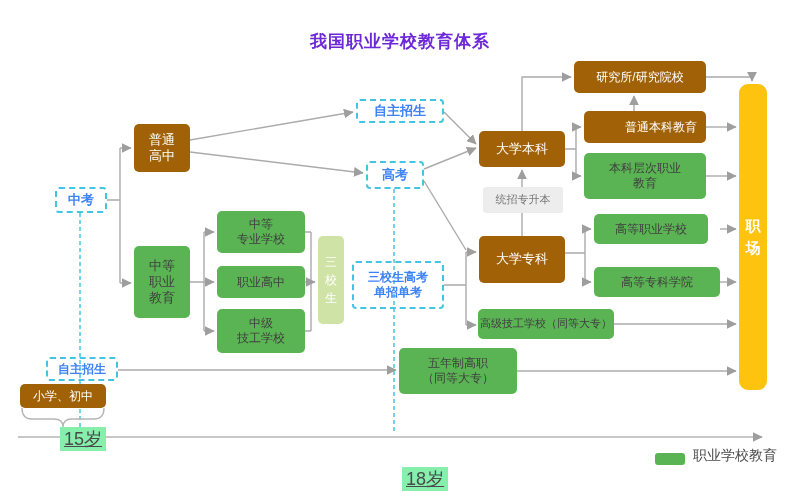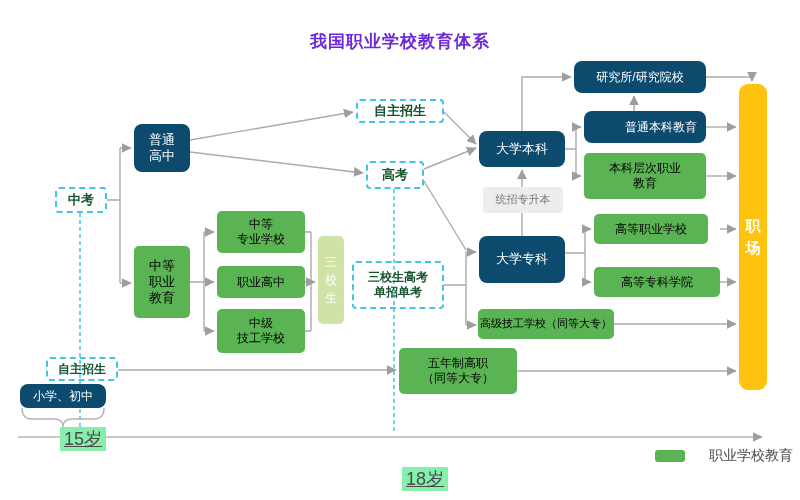--- a/index.html
+++ b/index.html
@@ -2,33 +2,33 @@
 <html><head>
 <meta charset="utf-8">
 <style>
   html,body{margin:0;padding:0;background:#fff;}
   #stage{position:relative;width:800px;height:500px;background:#fff;overflow:hidden;
          font-family:"Liberation Sans","DejaVu Sans",sans-serif;}
   #wires{position:absolute;left:0;top:0;width:800px;height:500px;}
   .node{position:absolute;display:flex;align-items:center;justify-content:center;
         text-align:center;border-radius:5px;box-sizing:border-box;
         white-space:pre-line;line-height:1.25;}
-  .yg{background:#0c4a6e;color:#fff;font-size:13px;border-radius:8px;}
-  .gn{background:#5bb453;color:#000000;font-size:12px;}
+  .yg{background:#a16207;color:#fff;font-size:13px;}
+  .gn{background:#5bb453;color:#404040;font-size:12px;}
   .pale{background:#cfe3a6;color:#fff;}
   .grayb{background:#ededed;color:#787878;font-size:11px;border-radius:3px;}
-  .dashed{border:2px dashed #41c5e2;color:#14532d;background:transparent;
+  .dashed{border:2px dashed #41c5e2;color:#3b82f6;background:transparent;
           font-size:13px;border-radius:4px;font-weight:bold;}
   .yellowbar{background:#fdc30f;color:#fff;border-radius:9px;font-weight:bold;font-size:15px;}
   .vtext{display:block;width:1em;margin:0 auto;text-align:center;line-height:1.5;}
   .title{position:absolute;left:0;right:0;top:30px;text-align:center;
          font-size:17px;font-weight:bold;color:#6d28d9;letter-spacing:1px;}
   .agelabel{position:absolute;top:427px;background:#86efac;padding:0 4px;
             font-size:18px;color:#4a4a4a;z-index:3;text-decoration:underline;}
-  .legend{position:absolute;display:flex;align-items:center;gap:24px;}
+  .legend{position:absolute;display:flex;align-items:flex-end;gap:8px;}
   .legend .sw{width:30px;height:12px;border-radius:3px;background:#5bb453;}
   .legend .lb{font-size:14px;color:#4a4a4a;}
 </style>
 </head>
 <body>
 
 <div id="stage">
 
   <svg id="wires" viewBox="0 0 800 500" xmlns="http://www.w3.org/2000/svg">
     <defs>

